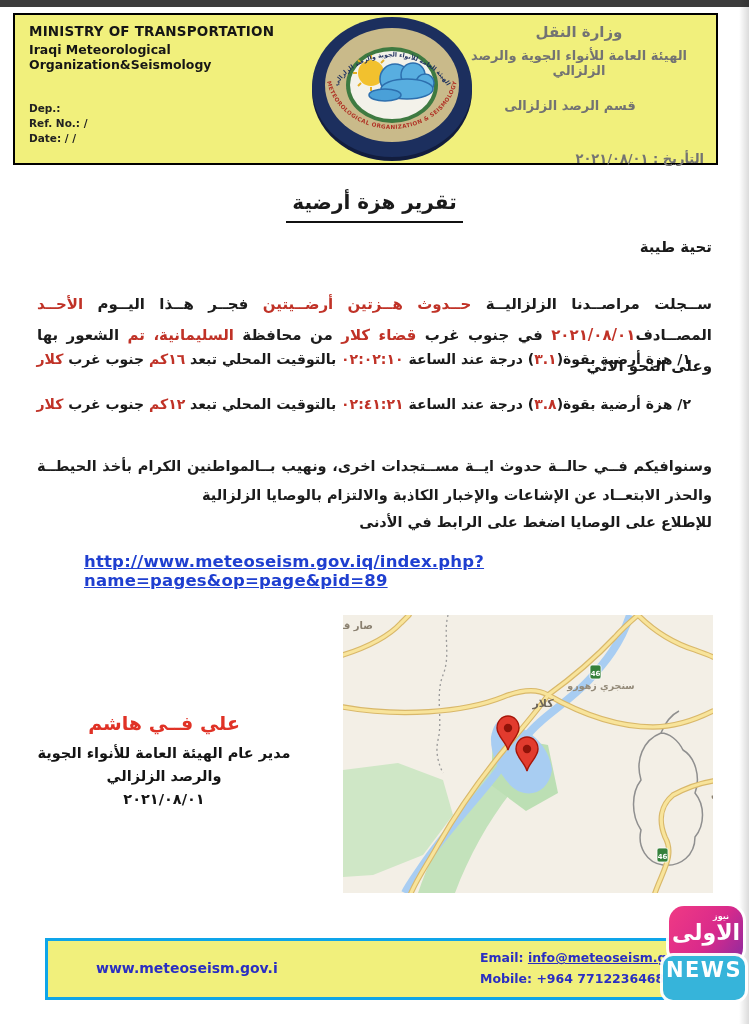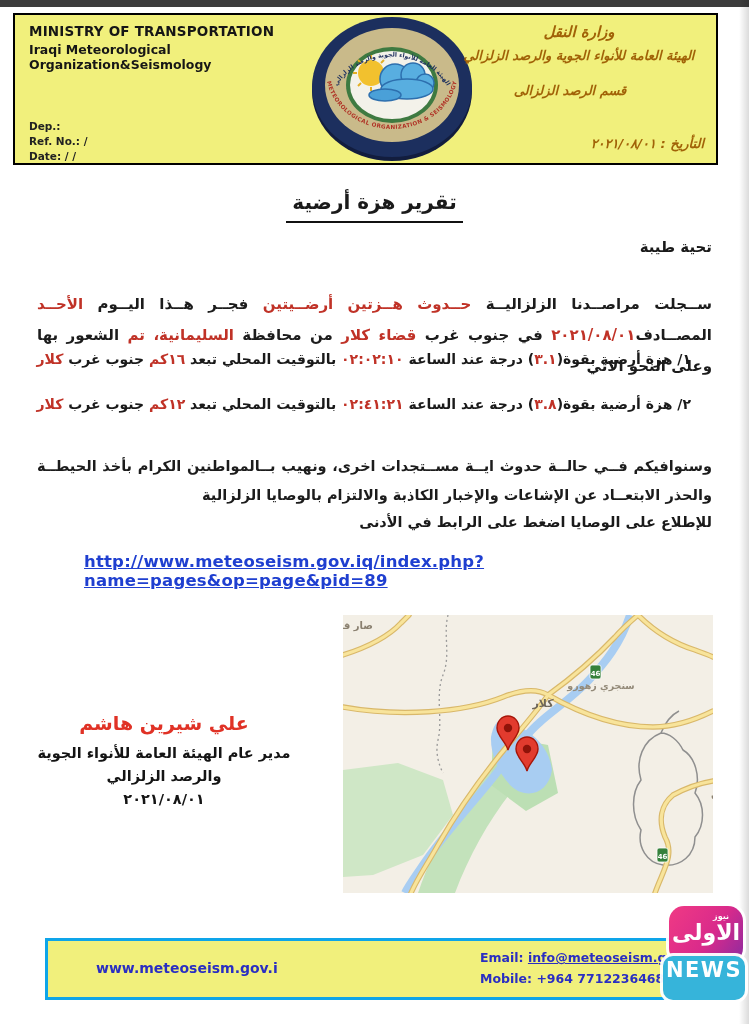--- a/index.html
+++ b/index.html
@@ -7,22 +7,22 @@
         font-family:"DejaVu Sans","Liberation Sans",sans-serif;color:#1a1a1a;}
   .abs{position:absolute;}
   .scan-top{left:0;top:0;width:749px;height:7px;background:#3c3c3c;}
   .scan-right{right:0;top:0;width:10px;height:1024px;
       background:linear-gradient(to right,rgba(0,0,0,0),rgba(0,0,0,.14));}
   
   .hdr{left:13px;top:13px;width:701px;height:148px;background:#f1f07c;border:2px solid #000000;}
   .hdr-en{left:14px;top:8px;width:290px;font-weight:bold;color:#161616;}
   .hdr-en .l1{font-size:13.5px;letter-spacing:.2px;}
   .hdr-en .l2{font-size:12.5px;margin-top:3px;}
-  .hdr-dep{left:14px;top:104px;font-size:10.5px;font-weight:bold;line-height:15px;color:#222;}
-  .hdr-ar{right:12px;top:8px;width:250px;direction:rtl;text-align:center;font-weight:bold;color:#a16207;font-style:italic;}
+  .hdr-dep{left:14px;top:86px;font-size:10.5px;font-weight:bold;line-height:15px;color:#222;}
+  .hdr-ar{right:12px;top:8px;width:250px;direction:rtl;text-align:center;font-weight:bold;color:#737373;}
   .hdr-ar .a1{font-size:15px;}
   .hdr-ar .a2{font-size:13px;margin-top:7px;}
   .hdr-ar .a3{font-size:13px;margin-top:20px;text-align:center;padding-right:18px;}
   .hdr-ar .adate{font-size:13px;margin-top:38px;text-align:right;}
   .logo{left:292px;top:-4px;width:170px;height:156px;}
   
   .title-wrap{left:0;top:190px;width:749px;text-align:center;}
   .title{display:inline-block;font-size:20px;font-weight:bold;direction:rtl;
          border-bottom:2.5px solid #111;padding:0 6px 7px 6px;}
   .greet{right:37px;top:238px;direction:rtl;font-size:15px;font-weight:bold;}
@@ -132,21 +132,21 @@
   <div class="abs item i1"><span>١/ هزة أرضية بقوة(</span><span class="red">٣.١</span><span>) درجة عند الساعة  </span><span class="red">٠٢:٠٢:١٠</span><span>  بالتوقيت المحلي تبعد </span><span class="red">١٦كم</span><span> جنوب غرب </span><span class="red">كلار</span></div>
   <div class="abs item i2"><span>٢/ هزة أرضية بقوة(</span><span class="red">٣.٨</span><span>) درجة عند الساعة  </span><span class="red">٠٢:٤١:٢١</span><span>  بالتوقيت المحلي تبعد </span><span class="red">١٢كم</span><span> جنوب غرب </span><span class="red">كلار</span></div>
 
   <p class="abs para p2">وسنوافيكم فــي حالــة حدوث ايــة مســتجدات اخرى، ونهيب بــالمواطنين الكرام بأخذ الحيطــة والحذر الابتعــاد عن الإشاعات والإخبار الكاذبة والالتزام بالوصايا الزلزالية</p>
 
   <div class="abs linkline">للإطلاع على الوصايا اضغط على الرابط في الأدنى</div>
 
   <a class="abs url">http://www.meteoseism.gov.iq/index.php?name=pages&amp;op=page&amp;pid=89</a>
 
   <div class="abs sig">
-    <div class="name">علي شيرين هاشم</div>
+    <div class="name">علي فــي هاشم</div>
     <div class="t">مدير عام الهيئة العامة للأنواء الجوية</div>
     <div class="t">والرصد الزلزالي</div>
     <div class="t">٢٠٢١/٠٨/٠١</div>
   </div>
 
   <svg class="abs map" viewBox="0 0 370 278">
     <rect x="0" y="0" width="370" height="278" fill="#f3efe6"></rect>
 
     <polygon points="0,155 55,148 100,165 110,200 80,240 30,260 0,262" fill="#cfe7c6"></polygon>
     <path d="M150,150 C120,185 95,220 75,278 L112,278 C128,235 152,195 178,165 L160,140 Z" fill="#c3e2bb"></path>

